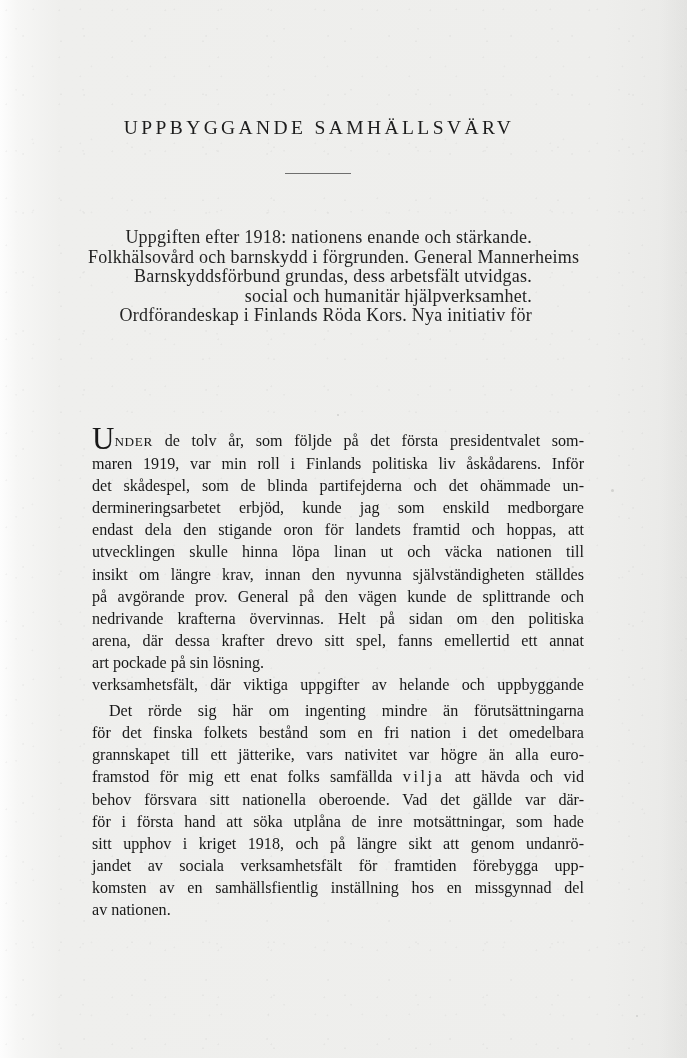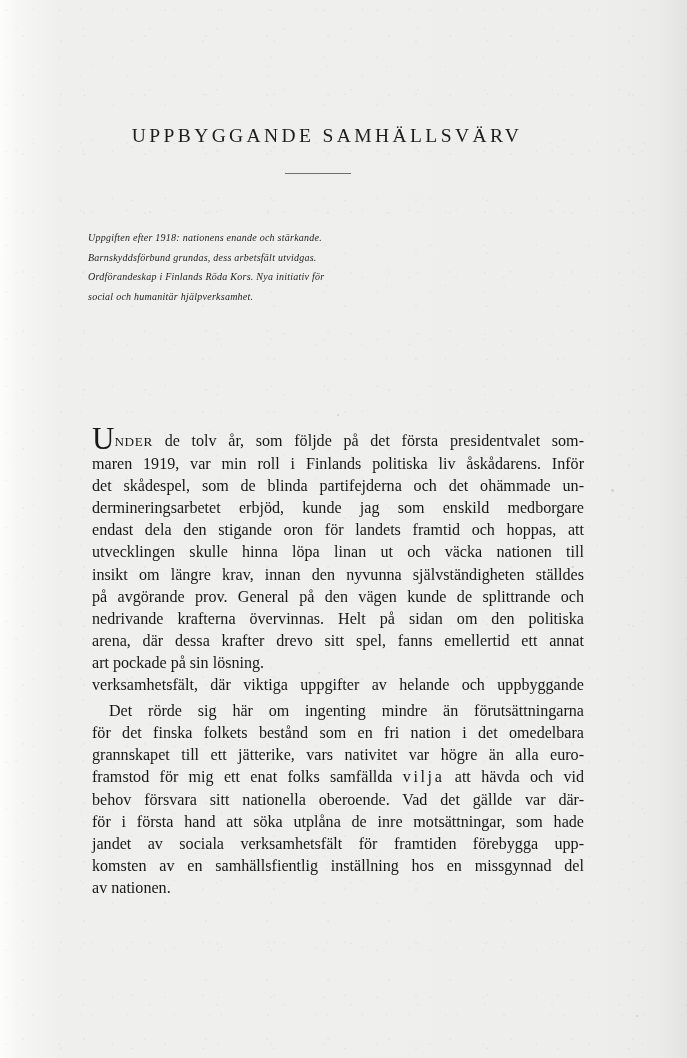--- a/index.html
+++ b/index.html
@@ -49,21 +49,21 @@
     position: absolute;
     left: 88px;
     top: 109px;
     width: 446px;
     text-align: center;
     font-size: 19.5px;
     font-weight: 400;
     letter-spacing: 3.4px;
     line-height: 1.1;
     color: #1d1d1d;
-    margin: 16px;
+    margin: 8px;
     white-space: nowrap;
   }
 
   
   .title-rule {
     position: absolute;
     left: 285px;
     top: 173px;
     width: 66px;
     height: 0;
@@ -72,23 +72,22 @@
     opacity: 0.78;
     margin: 0;
   }
 
   
   .epigraph {
     position: absolute;
     left: 88px;
     top: 228px;
     width: 444px;
-    text-align: left;
-    font-style: italic;
-    font-size: 10px;
+    text-align: right;
+    font-size: 18px;
     line-height: 19.6px;
     letter-spacing: 0.25px;
     color: #232323;
   }
   .epigraph .eline {
     display: block;
     white-space: nowrap;
   }
 
   
@@ -152,23 +151,24 @@
 <body>
 
 <div class="page">
 
   <h1 class="chapter-title">UPPBYGGANDE SAMHÄLLSVÄRV</h1>
 
   <hr class="title-rule">
 
   <div class="epigraph">
     <span class="eline">Uppgiften efter 1918: nationens enande och stärkande.</span>
+    <span class="eline">Folkhälsovård och barnskydd i förgrunden. General Mannerheims</span>
     <span class="eline">Barnskyddsförbund grundas, dess arbetsfält utvidgas.</span>
+    <span class="eline">social och humanitär hjälpverksamhet.</span>
     <span class="eline">Ordförandeskap i Finlands Röda Kors. Nya initiativ för</span>
-    <span class="eline">social och humanitär hjälpverksamhet.</span>
   </div>
 
   <div class="body-text">
 
     <p class="para">
       <span class="pline"><span class="dropcap">U</span><span class="smallcaps">NDER</span><span> de tolv år, som följde på det första presidentvalet som-</span></span>
       <span class="pline">maren 1919, var min roll i Finlands politiska liv åskådarens. Inför</span>
       <span class="pline">det skådespel, som de blinda partifejderna och det ohämmade un-</span>
       <span class="pline">dermineringsarbetet erbjöd, kunde jag som enskild medborgare</span>
       <span class="pline">endast dela den stigande oron för landets framtid och hoppas, att</span>
@@ -181,20 +181,21 @@
       <span class="pline">verksamhetsfält, där viktiga uppgifter av helande och uppbyggande</span>
     </p>
 
     <p class="para">
       <span class="pline indent">Det rörde sig här om ingenting mindre än förutsättningarna</span>
       <span class="pline">för det finska folkets bestånd som en fri nation i det omedelbara</span>
       <span class="pline">grannskapet till ett jätterike, vars nativitet var högre än alla euro-</span>
       <span class="pline"><span>framstod för mig ett enat folks samfällda </span><span class="spaced">vilja</span><span> att hävda och vid</span></span>
       <span class="pline">behov försvara sitt nationella oberoende. Vad det gällde var där-</span>
       <span class="pline">för i första hand att söka utplåna de inre motsättningar, som hade</span>
+      <span class="pline">sitt upphov i kriget 1918, och på längre sikt att genom undanrö-</span>
       <span class="pline">jandet av sociala verksamhetsfält för framtiden förebygga upp-</span>
       <span class="pline">komsten av en samhällsfientlig inställning hos en missgynnad del</span>
       <span class="pline last">av nationen.</span>
     </p>
 
   </div>
 
   <span class="speck" style="left:611px; top:489px; width:3px; height:3px;"></span>
   <span class="speck" style="left:337px; top:414px; width:2px; height:2px;"></span>
   <span class="speck" style="left:318px; top:672px; width:2px; height:2px;"></span>

